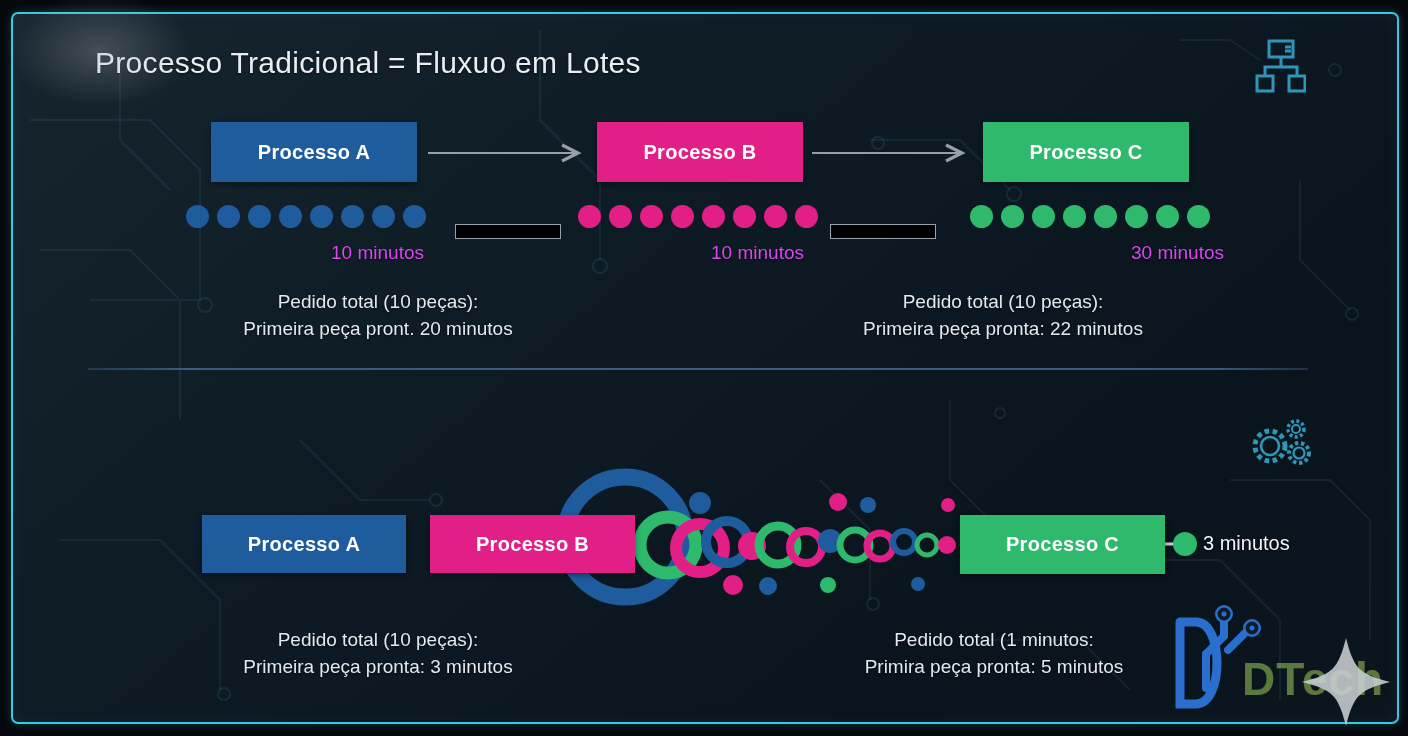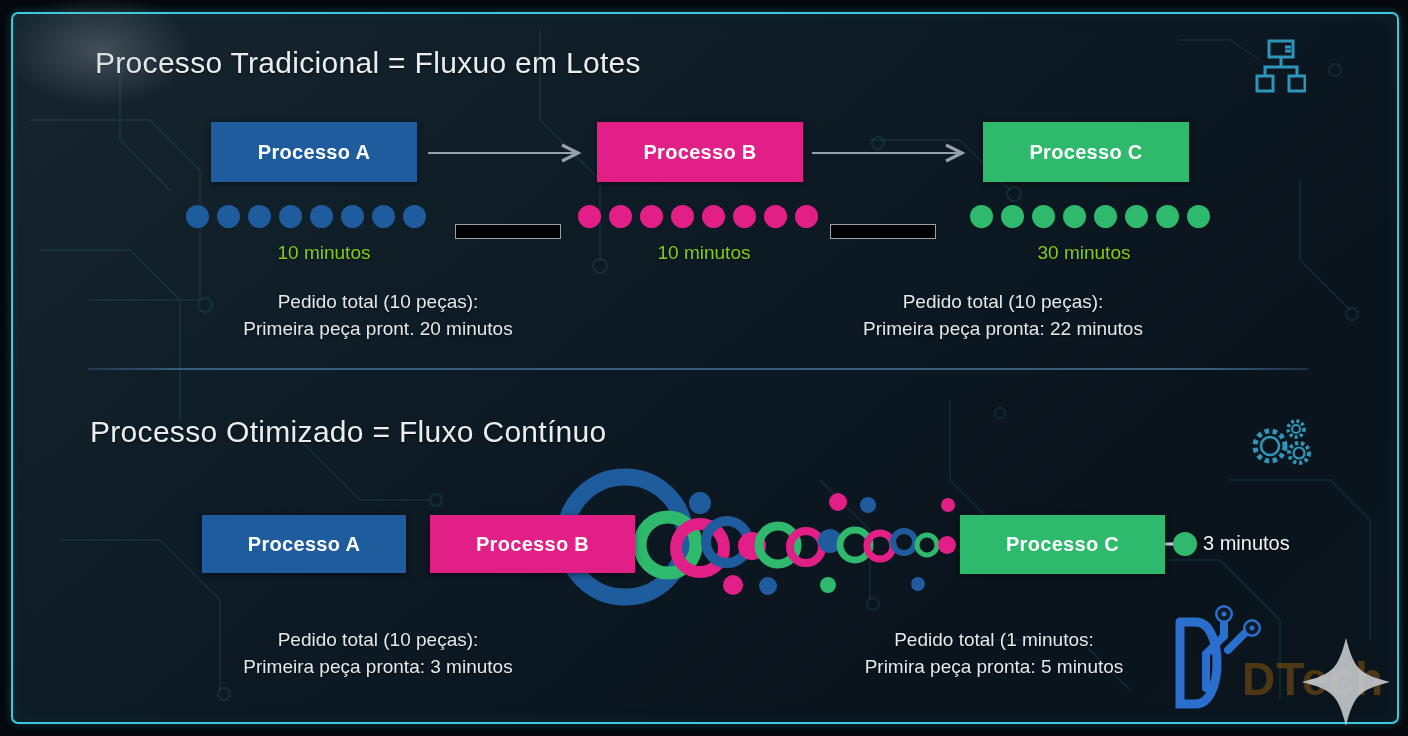--- a/index.html
+++ b/index.html
@@ -30,33 +30,33 @@
   }
   .pbox{
     position:absolute;height:60px;display:flex;align-items:center;justify-content:center;
     font-size:20px;font-weight:bold;color:#fff;letter-spacing:.3px;
     box-shadow:0 2px 6px rgba(0,0,0,.45);white-space:nowrap;
   }
   .bg-blue{background:var(--blue)}.bg-pink{background:var(--pink)}.bg-green{background:var(--green)}
   .dots{position:absolute;display:flex;gap:8px;}
   .dot{width:23px;height:23px;border-radius:50%;display:inline-block;flex:0 0 auto;}
   .bar{position:absolute;height:13px;background:#000;border:1px solid #98a1a8;}
-  .time{position:absolute;font-size:19px;color:#84cc16;text-align:center;white-space:nowrap;
+  .time{position:absolute;font-size:19px;color:#d946ef;text-align:right;white-space:nowrap;
         text-shadow:0 1px 2px rgba(0,0,0,.6);}
   .summary{position:absolute;text-align:center;font-size:19px;line-height:27px;color:#e3e9ed;
            text-shadow:0 1px 2px rgba(0,0,0,.6);white-space:nowrap;}
   .divider{position:absolute;left:88px;top:368px;width:1220px;height:2px;
            background:linear-gradient(90deg,rgba(58,93,126,.4),#3a5d7e 8%,#3a5d7e 92%,rgba(58,93,126,.4));}
   .outcome-label{position:absolute;font-size:20px;color:#f2f5f7;white-space:nowrap;
                  text-shadow:0 1px 2px rgba(0,0,0,.6);}
   svg{display:block}
   .stroke-blue{stroke:var(--blue)}.stroke-pink{stroke:var(--pink)}.stroke-green{stroke:var(--green)}
   .fill-blue{fill:var(--blue)}.fill-pink{fill:var(--pink)}.fill-green{fill:var(--green)}
   .logo-word{position:absolute;left:1242px;top:652px;font-size:46px;font-weight:bold;
-             color:#a16207;opacity:.45;letter-spacing:1px;}
+             color:#bef264;opacity:.45;letter-spacing:1px;}
 </style>
 </head>
 <body>
 
 <div class="frame"></div>
 
 <svg class="layer z2" viewBox="0 0 1408 736">
   <g fill="none" stroke="#6bd5ea" stroke-width="2" opacity="0.08">
     <path d="M30 120 H150 L200 170 V300 H90"></path>
     <path d="M40 250 H130 L180 300 V420"></path>
@@ -180,34 +180,33 @@
       <span class="dot" style="background: var(--green);"></span>
       <span class="dot" style="background: var(--green);"></span>
       <span class="dot" style="background: var(--green);"></span>
     </div>
 
   <div class="bar" style="left:455px;top:224px;width:104px"></div>
   <div class="bar" style="left:830px;top:224px;width:104px"></div>
 
   <div class="time" style="left:224px;top:242px;width:200px">10 minutos</div>
   <div class="time" style="left:604px;top:242px;width:200px">10 minutos</div>
-  <div class="time" style="left:984px;top:242px;width:200px">30 minutos</div>
+  <div class="time" style="left:1024px;top:242px;width:200px">30 minutos</div>
 
   <div class="summary" style="left:128px;top:288px;width:500px">
     <div>Pedido total (10 peças):</div>
     <div>Primeira peça pront. 20 minutos</div>
   </div>
   <div class="summary" style="left:753px;top:288px;width:500px">
     <div>Pedido total (10 peças):</div>
     <div>Primeira peça pronta: 22 minutos</div>
   </div>
 
   <div class="divider"></div>
 
-  <div class="title" style="left:90px;top:415px">Processo Otimizado = Fluxo Contínuo</div>
 
   <svg style="position:absolute;left:1246px;top:412px" width="66" height="58" viewBox="0 0 66 58">
     <g fill="none" stroke="#2e96b8">
       <circle cx="24" cy="34" r="15" stroke-width="5" stroke-dasharray="4.5 3.6"></circle>
       <circle cx="24" cy="34" r="9" stroke-width="2.6"></circle>
       <circle cx="50" cy="17" r="8" stroke-width="3.6" stroke-dasharray="3 2.4"></circle>
       <circle cx="50" cy="17" r="4" stroke-width="2"></circle>
       <circle cx="53" cy="41" r="10" stroke-width="4" stroke-dasharray="3.4 2.7"></circle>
       <circle cx="53" cy="41" r="5.5" stroke-width="2.2"></circle>
     </g>

